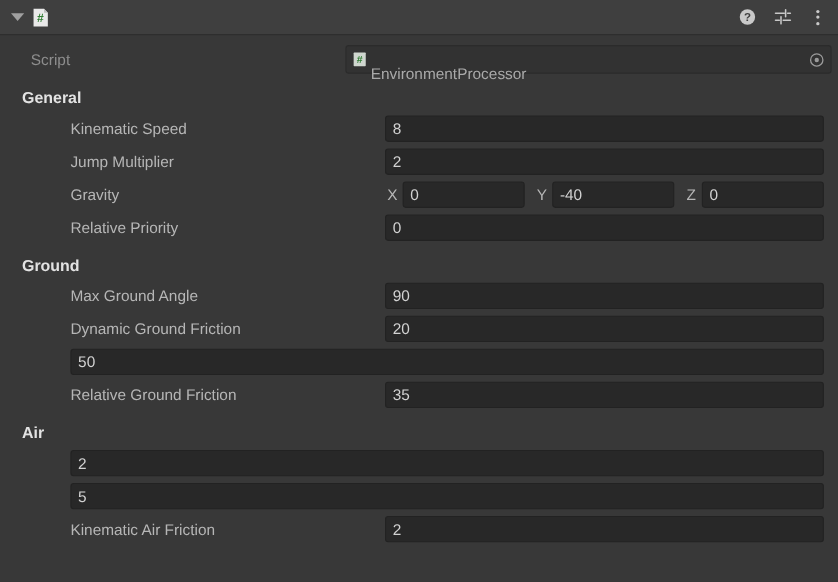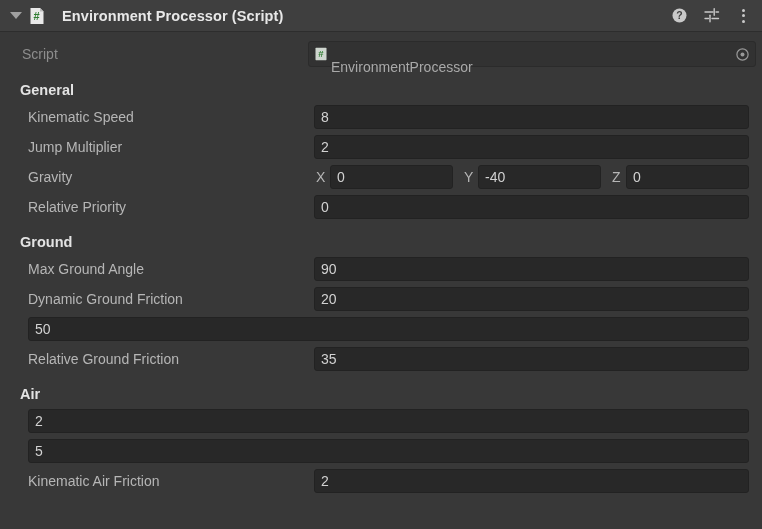--- a/index.html
+++ b/index.html
@@ -89,20 +89,21 @@
     position: relative;
   }
 
   .row {
     display: flex;
     align-items: center;
     height: 24px;
     margin-bottom: 6px;
     padding-left: 28px;
     padding-right: 13px;
+    margin-left: 36px;
   }
 
   .row-label {
     width: 286px;
     flex: 0 0 286px;
     color: #b6b6b6;
     font-size: 14px;
     white-space: nowrap;
     overflow: hidden;
     text-overflow: ellipsis;
@@ -133,21 +134,21 @@
     align-items: center;
     margin-top: 12px;
     margin-bottom: 4px;
   }
 
   
   .script-row {
     display: flex;
     align-items: center;
     height: 26px;
-    padding-left: 22px;
+    padding-left: 28px;
     padding-right: 6px;
     margin-top: 9px;
     margin-bottom: 4px;
   }
   .script-label {
     width: 286px;
     flex: 0 0 286px;
     color: #8d8d8d;
     font-size: 14px;
   }
@@ -221,21 +222,20 @@
   </div>
 
   <div class="cs-icon">
     <svg width="18" height="18" viewBox="0 0 18 18" aria-hidden="true">
       <path d="M2.5 1 H12 L15.5 4.5 V17 H2.5 Z" fill="#e9e9e9"></path>
       <path d="M12 1 L15.5 4.5 H12 Z" fill="#bdbdbd"></path>
       <text x="8.6" y="13" font-family="&quot;Liberation Sans&quot;, sans-serif" font-size="11" font-weight="bold" fill="#2f7d32" text-anchor="middle">#</text>
     </svg>
   </div>
 
-  <div class="comp-title">Environment Processor (Script)</div>
 
   <div class="header-actions">
     <div class="hdr-icon">
       <svg width="17" height="17" viewBox="0 0 17 17">
         <circle cx="8.5" cy="8.5" r="7" fill="#c9c9c9"></circle>
         <text x="8.5" y="12.4" font-family="&quot;Liberation Sans&quot;, sans-serif" font-size="10.5" font-weight="bold" fill="#3f3f3f" text-anchor="middle">?</text>
       </svg>
     </div>
     <div class="hdr-icon">
       <svg width="17" height="17" viewBox="0 0 17 17">

